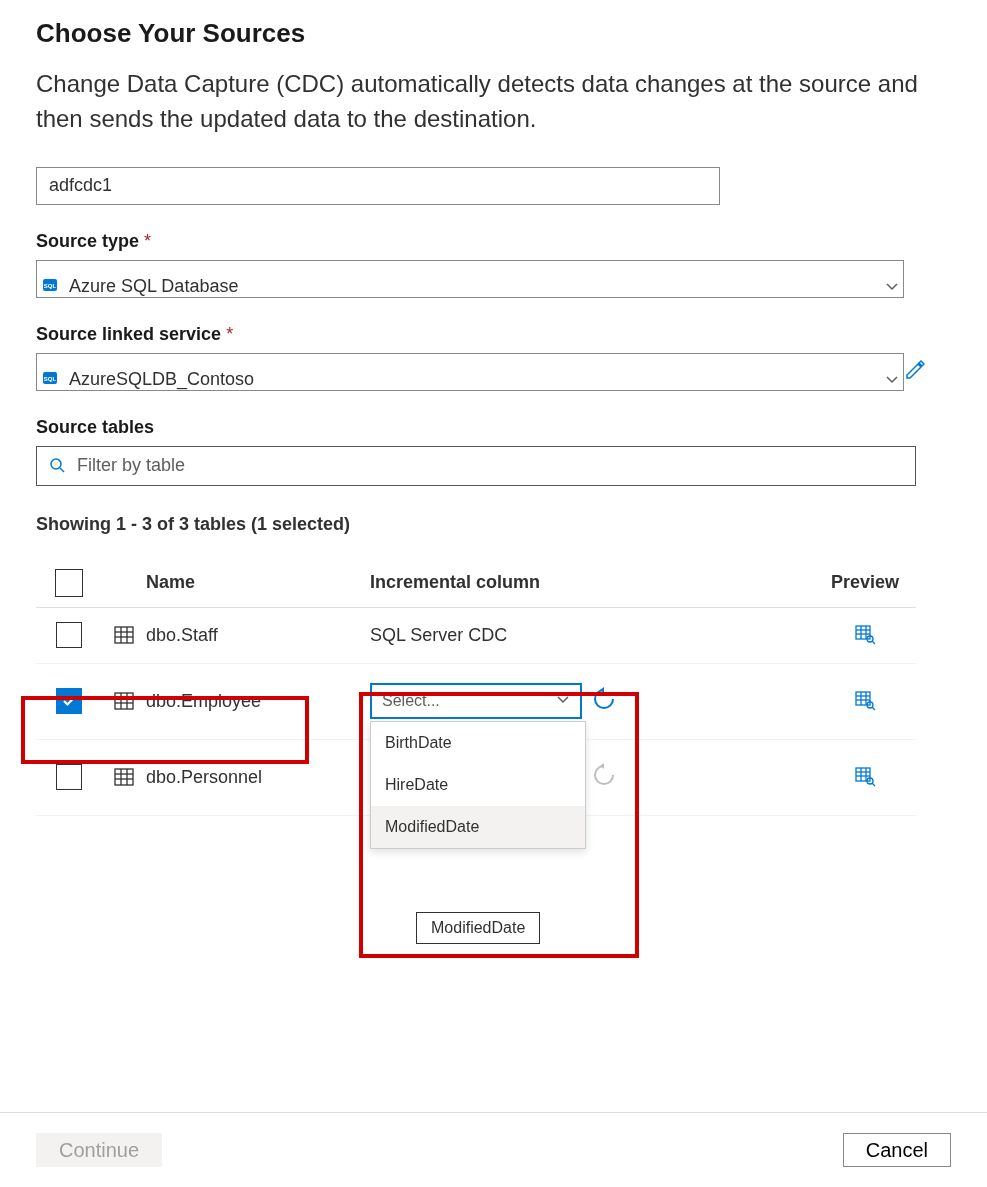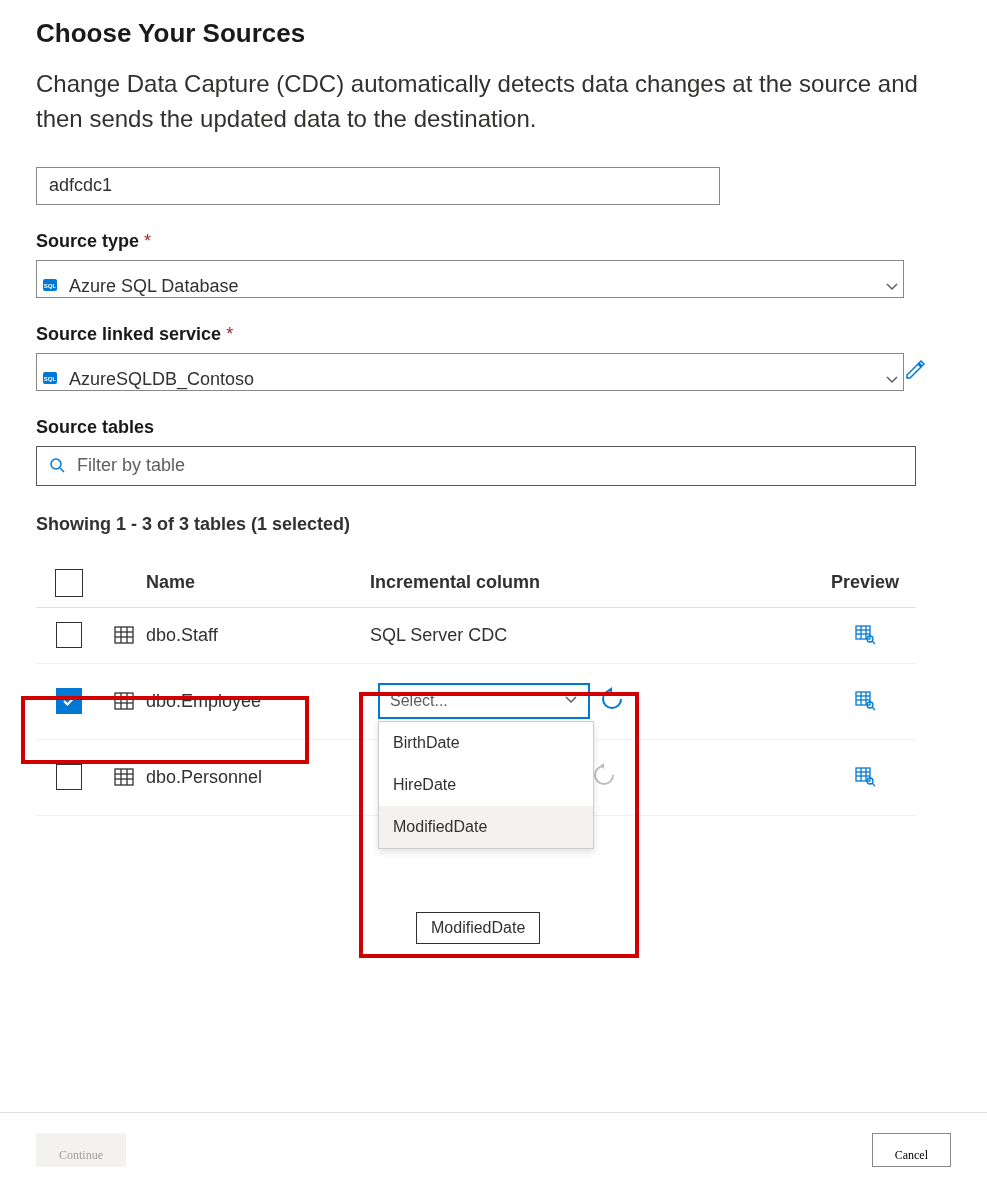--- a/index.html
+++ b/index.html
@@ -172,21 +172,20 @@
     }
     .inc-select {
       width: 212px;
       height: 36px;
       border: 2px solid #0078d4;
       display: flex;
       align-items: center;
       padding: 0 10px;
       cursor: pointer;
       position: relative;
-      margin-left: 8px;
     }
     .inc-select .placeholder {
       flex: 1;
       color: #605e5c;
       font-size: 16px;
     }
     .dropdown {
       position: absolute;
       top: 36px;
       left: -2px;
@@ -246,26 +245,26 @@
       left: 0;
       right: 0;
       border-top: 1px solid #e1dfdd;
       padding: 20px 36px 0 36px;
       display: flex;
       justify-content: space-between;
       align-items: center;
     }
     .btn {
       height: 34px;
-      padding: 14px 22px;
-      font-size: 12px;
+      padding: 4px 22px;
+      font-size: 20px;
       border: 1px solid #8a8886;
       background: #fff;
       cursor: pointer;
-      font-family: Liberation Serif, serif;
+      font-family: Liberation Sans, sans-serif;
     }
     .btn.disabled {
       background: #f3f2f1;
       color: #a19f9d;
       border-color: #f3f2f1;
       cursor: default;
     }
   </style>
 </head>
 <body>

